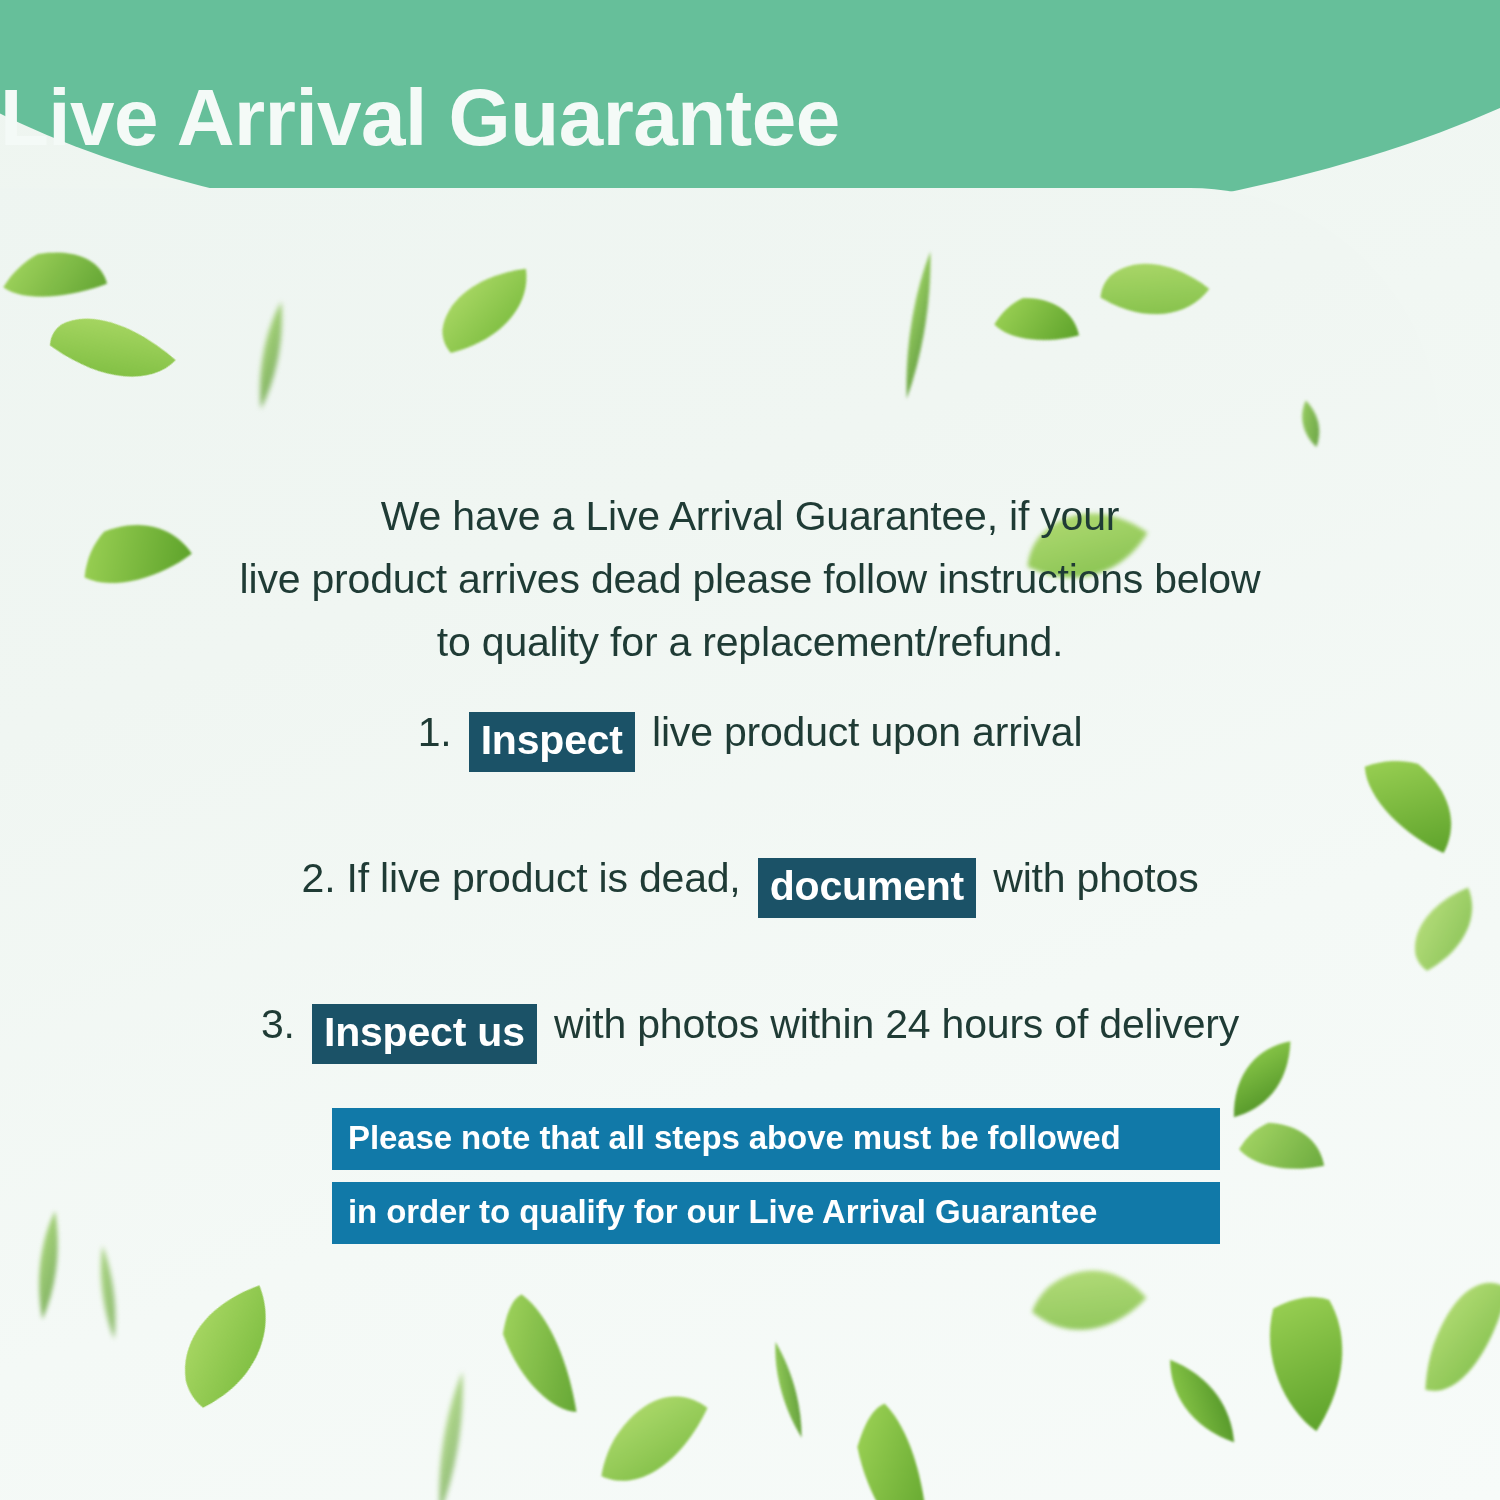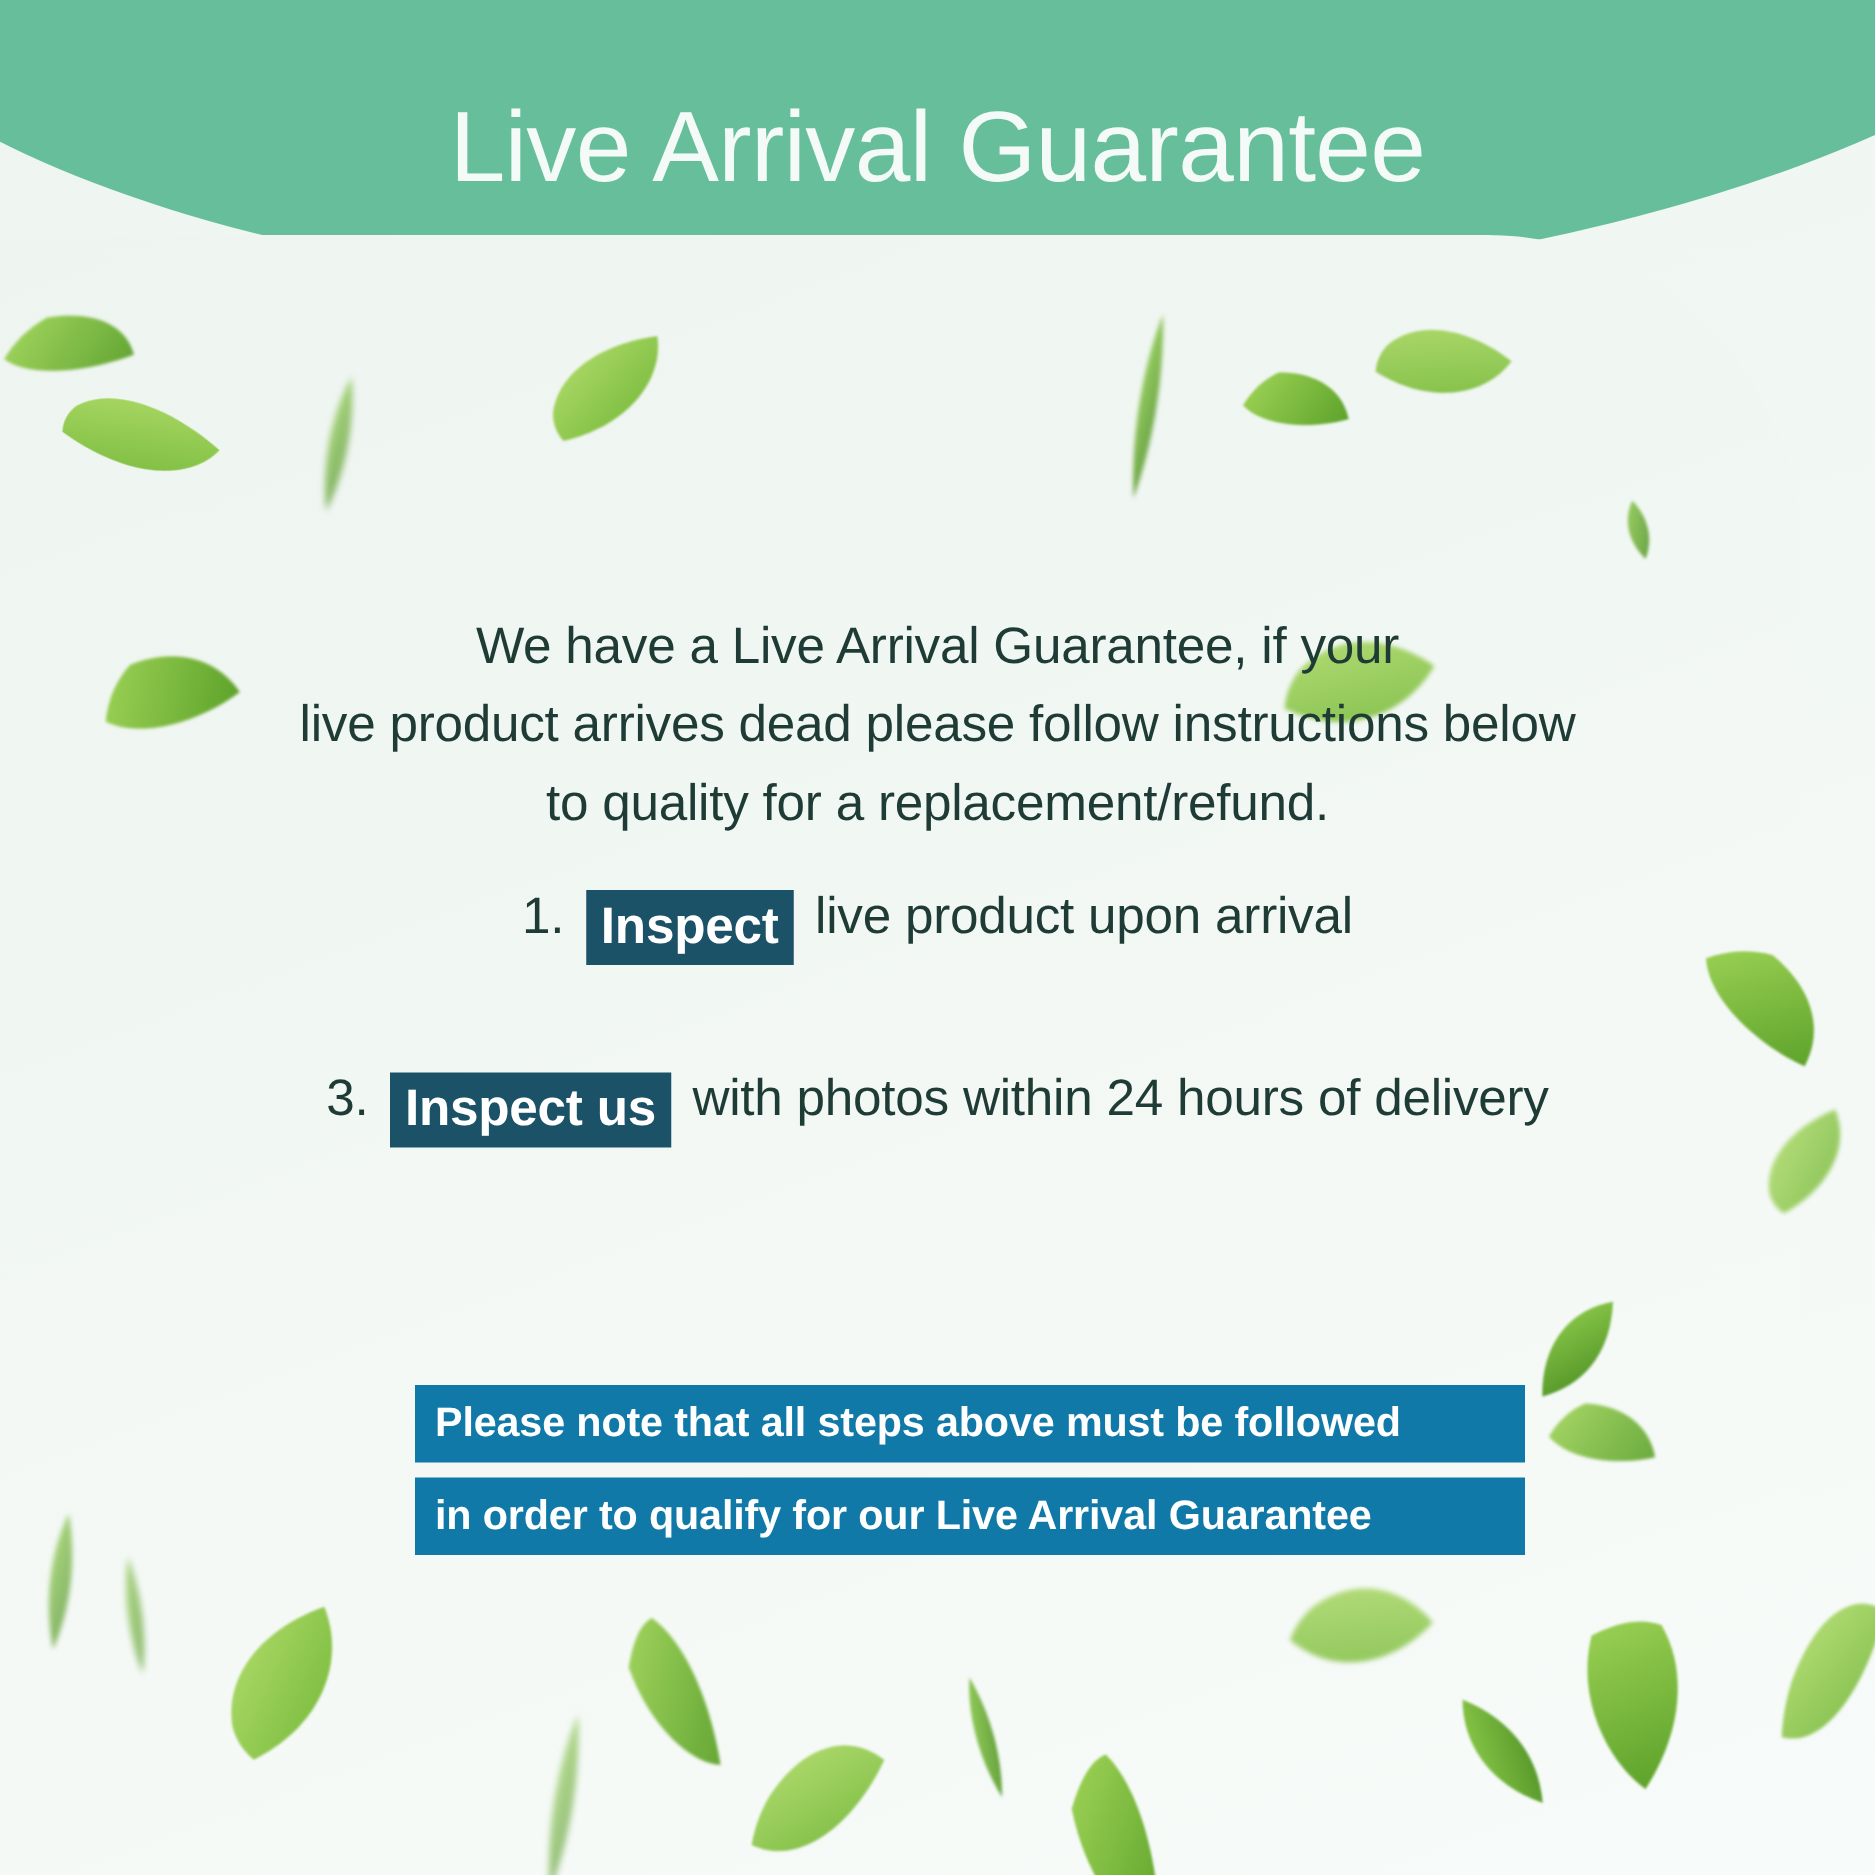--- a/index.html
+++ b/index.html
@@ -78,24 +78,23 @@
     width: 1500px;
     height: 1500px;
     z-index: 5;
   }
 
   .poster-title {
     position: absolute;
     left: 0;
     top: 78px;
     width: 1500px;
-    text-align: center;
     color: #f4faf7;
     font-size: 80px;
-    font-weight: normal;
+    font-weight: bold;
     letter-spacing: -0.5px;
     line-height: 1;
     font-family: "Liberation Sans", sans-serif;
   }
 
   .intro {
     position: absolute;
     left: 150px;
     top: 485px;
     width: 1200px;
@@ -493,20 +492,26 @@
     </div>
 
     <div class="steps">
 
       <div class="step step-1">
         <span class="num">1.</span>
         <span class="hl">Inspect</span>
         <span>live product upon arrival</span>
       </div>
 
+      <div class="step step-2">
+        <span class="num">2.</span>
+        <span>If live product is dead,</span>
+        <span class="hl">document</span>
+        <span>with photos</span>
+      </div>
 
       <div class="step step-3">
         <span class="num">3.</span>
         <span class="hl">Inspect us</span>
         <span>with photos within 24 hours of delivery</span>
       </div>
 
     </div>
 
     <div class="notes">

